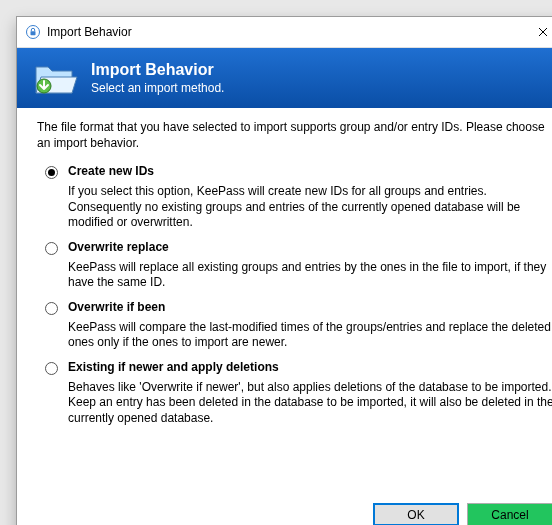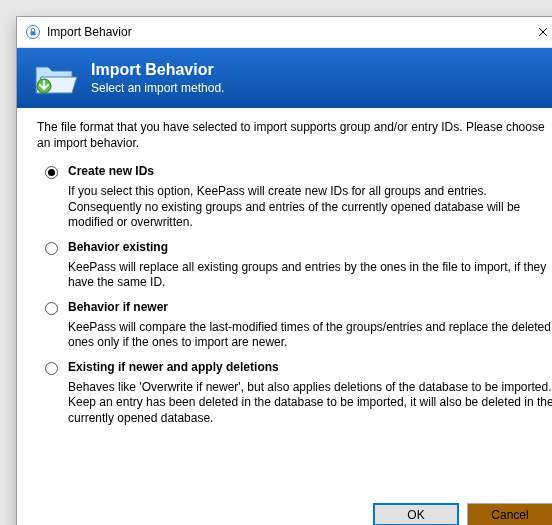--- a/index.html
+++ b/index.html
@@ -137,21 +137,21 @@
   .footer {
     display: flex;
     justify-content: flex-end;
     padding: 10px 14px 14px 14px;
     gap: 8px;
   }
   .btn {
     min-width: 86px;
     height: 23px;
     border: 1px solid #adadad;
-    background: #a16207;
+    background: #22c55e;
     font-size: 12px;
     font-family: inherit;
     cursor: default;
     display: inline-flex;
     align-items: center;
     justify-content: center;
     padding: 0 10px;
   }
   .btn.default {
     border: 2px solid #0078d7;
@@ -199,27 +199,27 @@
 
     <div class="option">
       <span class="radio selected"></span>
       <span class="option-title">Create new IDs</span>
     </div>
     <div class="option-desc">If you select this option, KeePass will create new IDs for all groups and entries. Consequently no existing groups and entries of the currently opened database will be modified or overwritten.</div>
 
 
     <div class="option">
       <span class="radio"></span>
-      <span class="option-title">Behavior existing</span>
+      <span class="option-title">Overwrite replace</span>
     </div>
     <div class="option-desc">KeePass will replace all existing groups and entries by the ones in the file to import, if they have the same ID.</div>
 
     <div class="option">
       <span class="radio"></span>
-      <span class="option-title">Behavior if newer</span>
+      <span class="option-title">Overwrite if been</span>
     </div>
     <div class="option-desc">KeePass will compare the last-modified times of the groups/entries and replace the deleted ones only if the ones to import are newer.</div>
 
     <div class="option">
       <span class="radio"></span>
       <span class="option-title">Existing if newer and apply deletions</span>
     </div>
     <div class="option-desc">Behaves like 'Overwrite if newer', but also applies deletions of the database to be imported. Keep an entry has been deleted in the database to be imported, it will also be deleted in the currently opened database.</div>
 
   </div>

